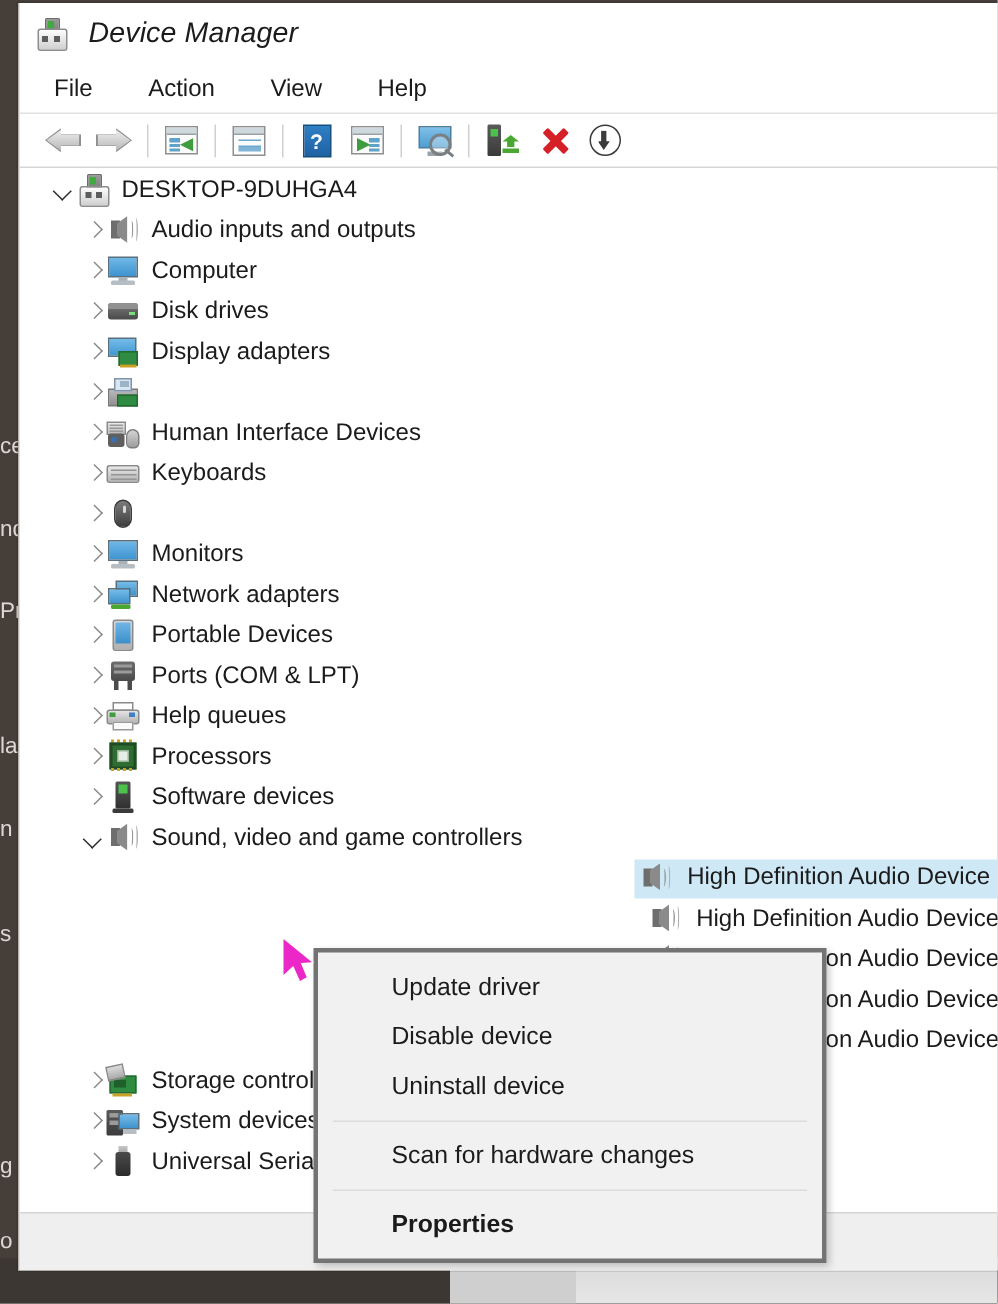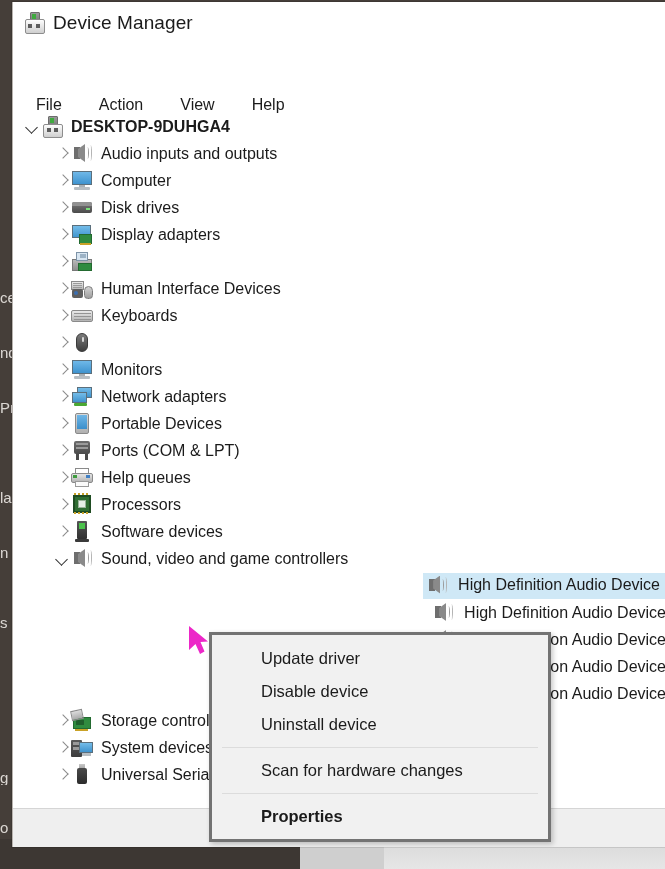--- a/index.html
+++ b/index.html
@@ -35,21 +35,21 @@
     border-left:1px solid #b8b3ae;
     box-shadow:0 0 0 1px rgba(0,0,0,.10);
     overflow:hidden;
   }
   
   #titlebar{
     height:42px;background:#ffffff;display:flex;align-items:center;
     padding-left:10px;box-sizing:border-box;
   }
   #titlebar .title-text{
-    font-size:19px;color:#1b1b1b;margin-left:8px;letter-spacing:.1px;
+    font-size:19px;color:#1b1b1b;margin-left:14px;letter-spacing:.1px;font-style:italic;
   }
 
   
   .app-icon{width:22px;height:22px;position:relative;flex:none;}
   .app-icon .body{
     position:absolute;left:2px;top:7px;width:18px;height:13px;
     background:linear-gradient(#fdfdfd,#cfcfcf);
     border:1px solid #8d8d8d;border-radius:2px;
   }
   .app-icon .top{
@@ -58,21 +58,20 @@
   }
   .app-icon .led{position:absolute;left:9px;top:2px;width:4px;height:5px;background:#3faa3f;}
   .app-icon .p1{position:absolute;left:5px;top:12px;width:4px;height:4px;background:#5d5d5d;}
   .app-icon .p2{position:absolute;left:13px;top:12px;width:4px;height:4px;background:#5d5d5d;}
 
   
   #menubar{
     height:32px;display:flex;align-items:center;background:#ffffff;
     padding-left:22px;box-sizing:border-box;
     border-bottom:1px solid #e2e2e2;
-    margin-top:45px;
   }
   #menubar .menu-item{
     font-size:16px;color:#1b1b1b;margin-right:35px;cursor:default;padding:2px 1px;
   }
 
   
   #toolbar{
     height:36px;background:#ffffff;display:flex;align-items:center;
     padding-left:12px;box-sizing:border-box;border-bottom:1px solid #d6d6d6;
   }
@@ -177,21 +176,21 @@
     border-right:1.8px solid #2c2c2c;border-bottom:1.8px solid #2c2c2c;
     transform:rotate(45deg);
   }
   .row .ico{width:22px;height:21px;flex:none;margin-right:8px;position:relative;}
   .row .lbl{flex:none;}
   .row.selected .hl{
     background:#cfe8f6;padding:2px 6px 3px 3px;border-radius:0;
     display:flex;align-items:center;
   }
 
-  .lvl0{padding-left:10px;font-weight:bold;}
+  .lvl0{padding-left:20px;}
   .lvl1{padding-left:40px;}
   .lvl2{padding-left:92px;justify-content:flex-end;}
   .lvl2 .ico{margin-right:10px;}
 
   
   .ic-speaker{}
   .ic-speaker .sp{position:absolute;left:3px;top:4px;width:6px;height:12px;background:#6e6e6e;}
   .ic-speaker .cone{position:absolute;left:7px;top:1px;width:7px;height:18px;background:#8a8a8a;
     clip-path:polygon(0 28%,100% 0,100% 100%,0 72%);}
   .ic-speaker .w1{position:absolute;left:15px;top:4px;width:2px;height:12px;

